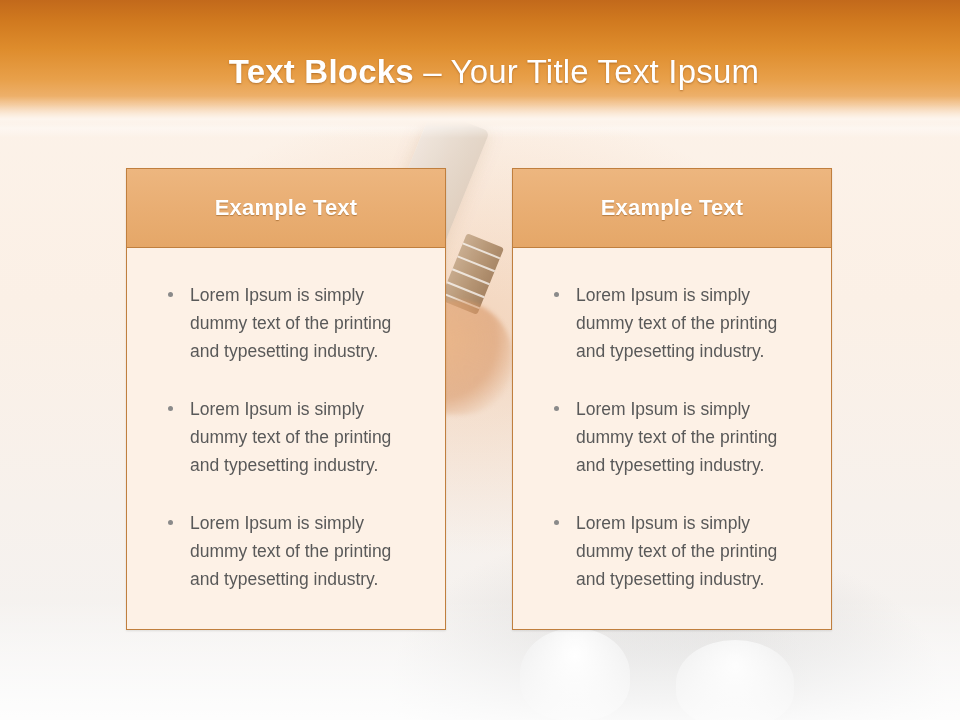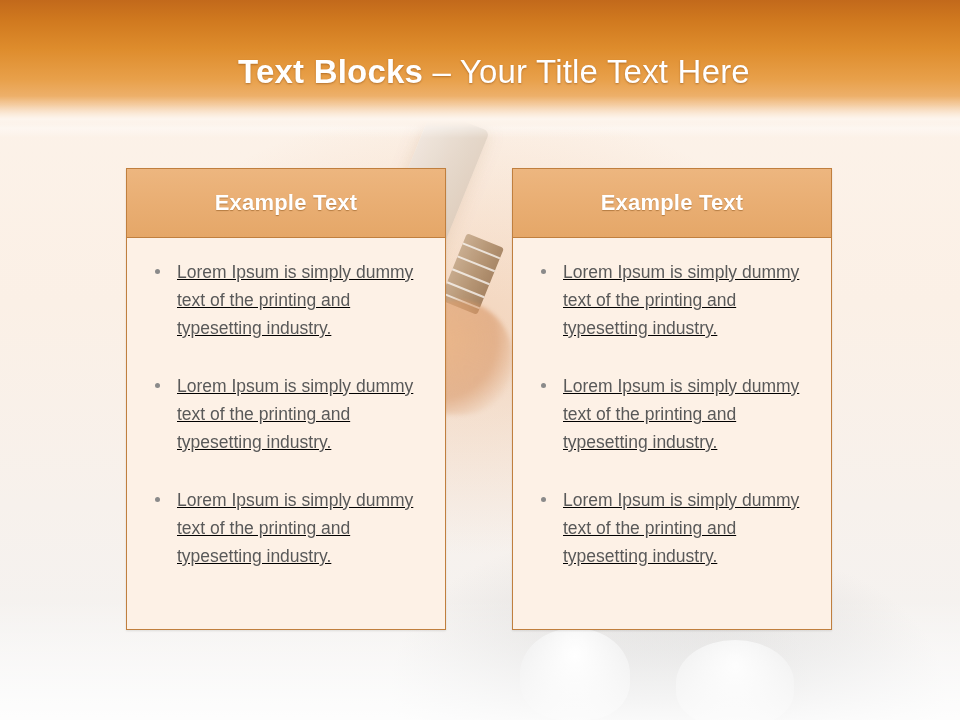--- a/index.html
+++ b/index.html
@@ -144,44 +144,43 @@
     position: absolute;
     box-sizing: border-box;
     border: 1px solid #c07f3e;
     background: #fdf1e6;
     box-shadow: 0 1px 2px rgba(0,0,0,0.10);
   }
   .block-1 { left: 126px; top: 168px; width: 320px; height: 462px; }
   .block-2 { left: 512px; top: 168px; width: 320px; height: 462px; }
 
   .block-header {
-    height: 69px;
+    height: 79px;
     box-sizing: border-box;
     border-bottom: 1px solid #c07f3e;
     background: linear-gradient(180deg, #edb67f 0%, #e9ae73 50%, #e5a768 100%);
     display: flex;
     align-items: center;
     justify-content: center;
   }
   .block-header-text {
     font-size: 22px;
     font-weight: bold;
     color: #ffffff;
     text-shadow: 0 1px 1px rgba(140,85,30,0.55);
     letter-spacing: 0.2px;
   }
 
   .block-body {
     padding: 20px 14px 10px 14px;
   }
   ul.bullets {
     list-style: none;
-    margin: 0;
+    margin: 13px;
     padding: 0;
-    text-decoration: underline;
   }
   ul.bullets li {
     position: relative;
     padding-left: 36px;
     margin-bottom: 30px;
     font-size: 17.5px;
     line-height: 28px;
     color: #595959;
   }
   ul.bullets li:last-child { margin-bottom: 0; }
@@ -210,21 +209,21 @@
     <div class="fret" style="top:64px"></div>
   </div>
   <div class="body-blob"></div>
   <div class="foot-left"></div>
   <div class="foot-right"></div>
   <div class="bottom-fade"></div>
 
   <div class="header-band"></div>
   <div class="header-shine"></div>
 
-  <div class="slide-title"><span class="t-strong">Text Blocks </span><span class="t-light">– </span><span class="t-light">Your Title Text Here</span></div>
+  <div class="slide-title"><span class="t-strong">Text Blocks </span><span class="t-light">– </span><span class="t-light">Your Title Text Ipsum</span></div>
 
   <div class="block block-1">
     <div class="block-header">
       <div class="block-header-text">Example Text</div>
     </div>
     <div class="block-body">
       <ul class="bullets">
         <li><span class="dot"></span><span>Lorem Ipsum is simply dummy text of the printing and typesetting industry.</span></li>
         <li><span class="dot"></span><span>Lorem Ipsum is simply dummy text of the printing and typesetting industry.</span></li>
         <li><span class="dot"></span><span>Lorem Ipsum is simply dummy text of the printing and typesetting industry.</span></li>

